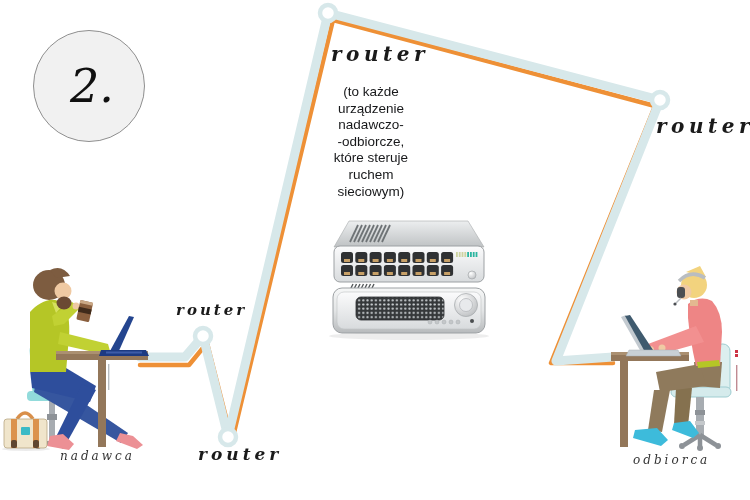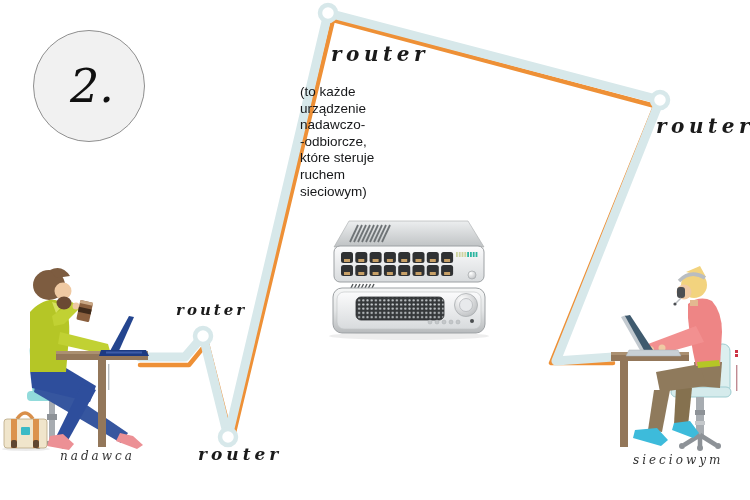--- a/index.html
+++ b/index.html
@@ -23,21 +23,21 @@
     font-size:46px;color:#101010;line-height:1;padding-left:6px;
   }
   .router-label{
     position:absolute;font-family:"DejaVu Serif","Liberation Serif",serif;
     font-style:italic;color:var(--text-dark,#1a1a1a);white-space:nowrap;font-weight:bold;
   }
   .rl-big{font-size:20px;letter-spacing:4.5px;}
   .rl-small{font-size:15px;letter-spacing:3px;}
   .rl-mid{font-size:17px;letter-spacing:4px;}
   .description{
-    position:absolute;left:300px;top:84px;width:142px;
+    position:absolute;left:300px;top:84px;width:142px;text-align:center;
     font-size:13.5px;line-height:16.6px;color:#17181a;white-space:pre-line;
   }
   .caption{
     position:absolute;font-family:"DejaVu Serif","Liberation Serif",serif;
     font-style:italic;font-size:12px;letter-spacing:3px;color:var(--caption-color,#333);
     white-space:nowrap;
   }
 </style>
 </head>
 <body>
@@ -302,14 +302,14 @@
 sieciowym)</div>
 
   <div class="router-label rl-big" style="left:656px;top:114px;">router</div>
 
   <div class="router-label rl-small" style="left:176px;top:301px;">router</div>
 
   <div class="router-label rl-mid" style="left:198px;top:444px;">router</div>
 
   <div class="caption" style="left:60px;top:449px;">nadawca</div>
 
-  <div class="caption" style="left:633px;top:453px;">sieciowym</div>
+  <div class="caption" style="left:633px;top:453px;">odbiorca</div>
 </div>
 
 </body></html>

